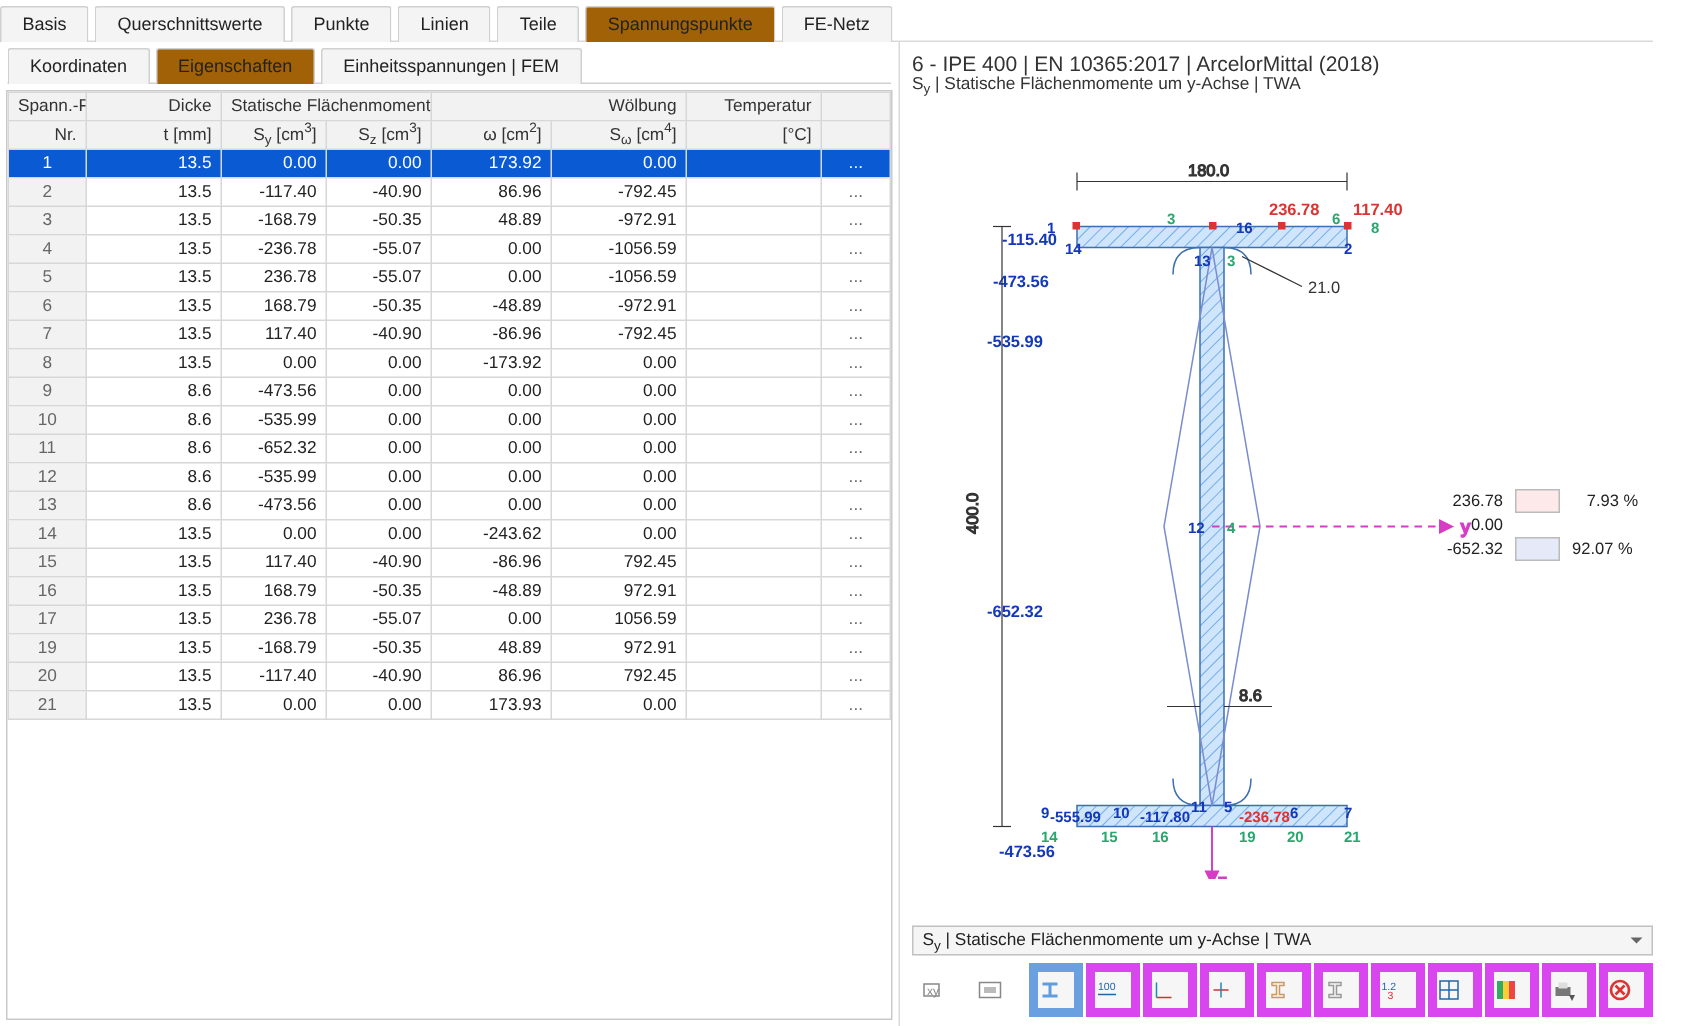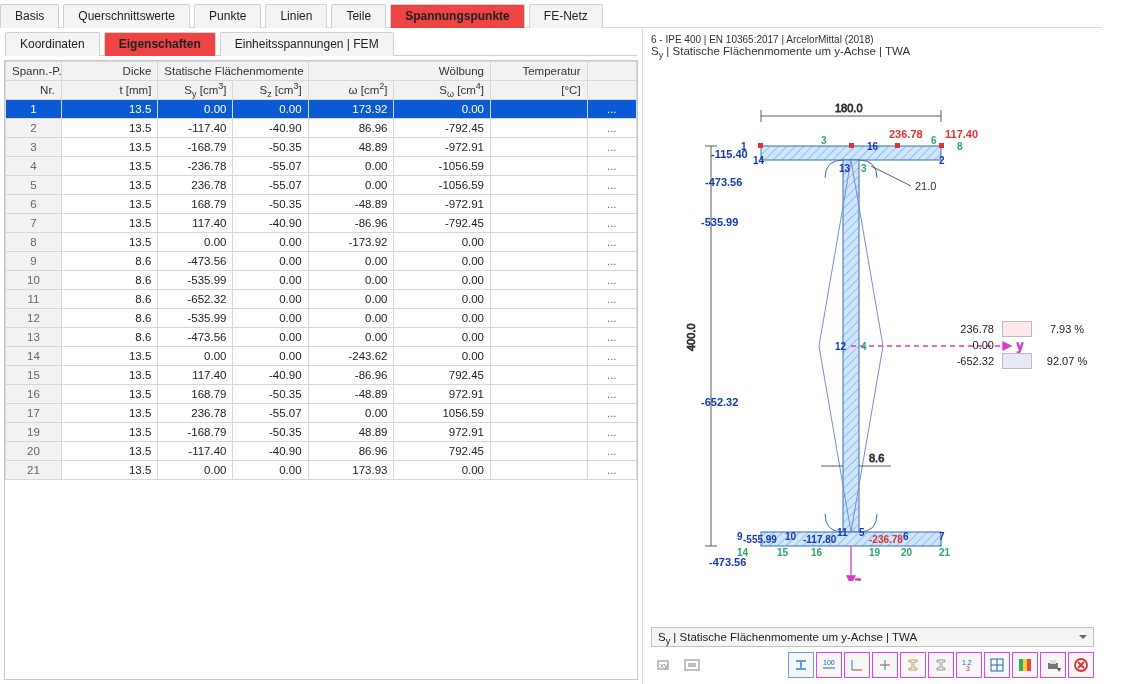--- a/index.html
+++ b/index.html
@@ -1,20 +1,20 @@
 <!DOCTYPE html>
 <html><head>
 <meta charset="utf-8">
 <style>
   html,body{margin:0;padding:0;font-family:"Segoe UI",Tahoma,sans-serif;font-size:12px;color:#222;background:#fff;overflow:hidden}
   .root{width:1102px;height:684px;display:flex;flex-direction:column}
   
   .tabs-row{display:flex;gap:4px;padding:3px 0 0 0;background:#fff;border-bottom:1px solid #d9d9d9}
   .tab{padding:4px 14px 5px;border:1px solid #d0d0d0;border-bottom:none;background:#f4f4f4;border-radius:2px 2px 0 0;cursor:default;position:relative;top:1px}
-  .tab.active{background:#ef4444;font-weight:700}
+  .tab.active{background:#a16207;font-weight:400}
   .tabs-row.inner{border-bottom:1px solid #d0d0d0;margin-top:4px}
   .main{flex:1;display:flex;min-height:0}
   .left{width:642px;display:flex;flex-direction:column;border-right:1px solid #d9d9d9;min-height:0}
   .right{flex:1;display:flex;flex-direction:column;padding:4px 8px 6px 8px;min-height:0}
   
   .grid{flex:1;overflow:auto;border:1px solid #c9c9c9;margin:4px}
   table{border-collapse:collapse;width:100%;table-layout:fixed}
   th,td{border:1px solid #d7d7d7;padding:1px 6px;height:16px;text-align:right;font-size:11.5px;white-space:nowrap;overflow:hidden}
   th{background:#f2f2f2;font-weight:400;text-align:right;color:#333}
   td.nr{text-align:center;color:#666;background:#f2f2f2}
@@ -25,33 +25,33 @@
   .col-nr{width:52px}
   .col-t{width:90px}
   .col-sy{width:70px}
   .col-sz{width:70px}
   .col-w{width:80px}
   .col-sw{width:90px}
   .col-temp{width:90px}
   .col-ex{width:46px}
   sup,sub{font-size:9px;line-height:0}
   
-  .r-title{font-size:10px;padding:2px 0 0 0;color:#333}
+  .r-title{font-size:14px;padding:2px 0 0 0;color:#333}
   .r-sub{font-size:11.5px;padding:0 0 4px 0;color:#333}
   .preview{flex:1;position:relative;border:0;background:#fff}
   .preview svg{position:absolute;left:0;top:0}
   .legend-box{position:absolute;right:0;top:258px;font-size:11px}
   .legend-row{display:flex;align-items:center;gap:8px;justify-content:flex-end;margin:2px 0}
   .sw{width:28px;height:14px;border:1px solid #bbb}
   .footer-info{font-size:11.5px;padding-top:2px;display:flex;justify-content:space-between}
   .dropdown{margin-top:4px;border:1px solid #c2c2c2;padding:3px 20px 3px 6px;background:#f5f5f5;position:relative;cursor:default;font-size:11.5px}
   .dropdown::after{content:"";position:absolute;right:6px;top:7px;border:4px solid transparent;border-top-color:#666}
   .toolbar{display:flex;gap:2px;margin-top:5px;align-items:center}
   .tb-spacer{flex:1}
-  .tb-btn{width:24px;height:24px;border:1px solid #d946ef;background:#f6f6f6;display:flex;align-items:center;justify-content:center;font-size:13px;cursor:default}
+  .tb-btn{width:24px;height:24px;border:6px solid #d946ef;background:#f6f6f6;display:flex;align-items:center;justify-content:flex-start;font-size:13px;cursor:default}
   .tb-btn.flat{border-color:transparent;background:transparent}
   .tb-btn svg{display:block}
 </style>
 </head>
 <body>
 
 <div class="root">
 
   <div class="tabs-row" id="main-tabs">
       <div class="tab">Basis</div>
@@ -425,21 +425,21 @@
               <span class="sw" style="background: rgb(253, 233, 234);"></span>
               <span style="width: 54px; text-align: center;">7.93 %</span>
             </div>
             <div class="legend-row">
               <span>0.00</span>
               <span style="width: 92px;"></span>
             </div>
             <div class="legend-row">
               <span>-652.32</span>
               <span class="sw" style="background: rgb(230, 233, 247);"></span>
-              <span style="width: 54px; text-align: center;">92.07 %</span>
+              <span style="width: 54px; text-align: left;">92.07 %</span>
             </div>
           </div>
       </div>
 
 
       <div class="dropdown" id="dd">S<sub>y</sub> | Statische Flächenmomente um y-Achse | TWA</div>
 
       <div class="toolbar">
         <div class="tb-btn flat">
           <svg width="16" height="16">

